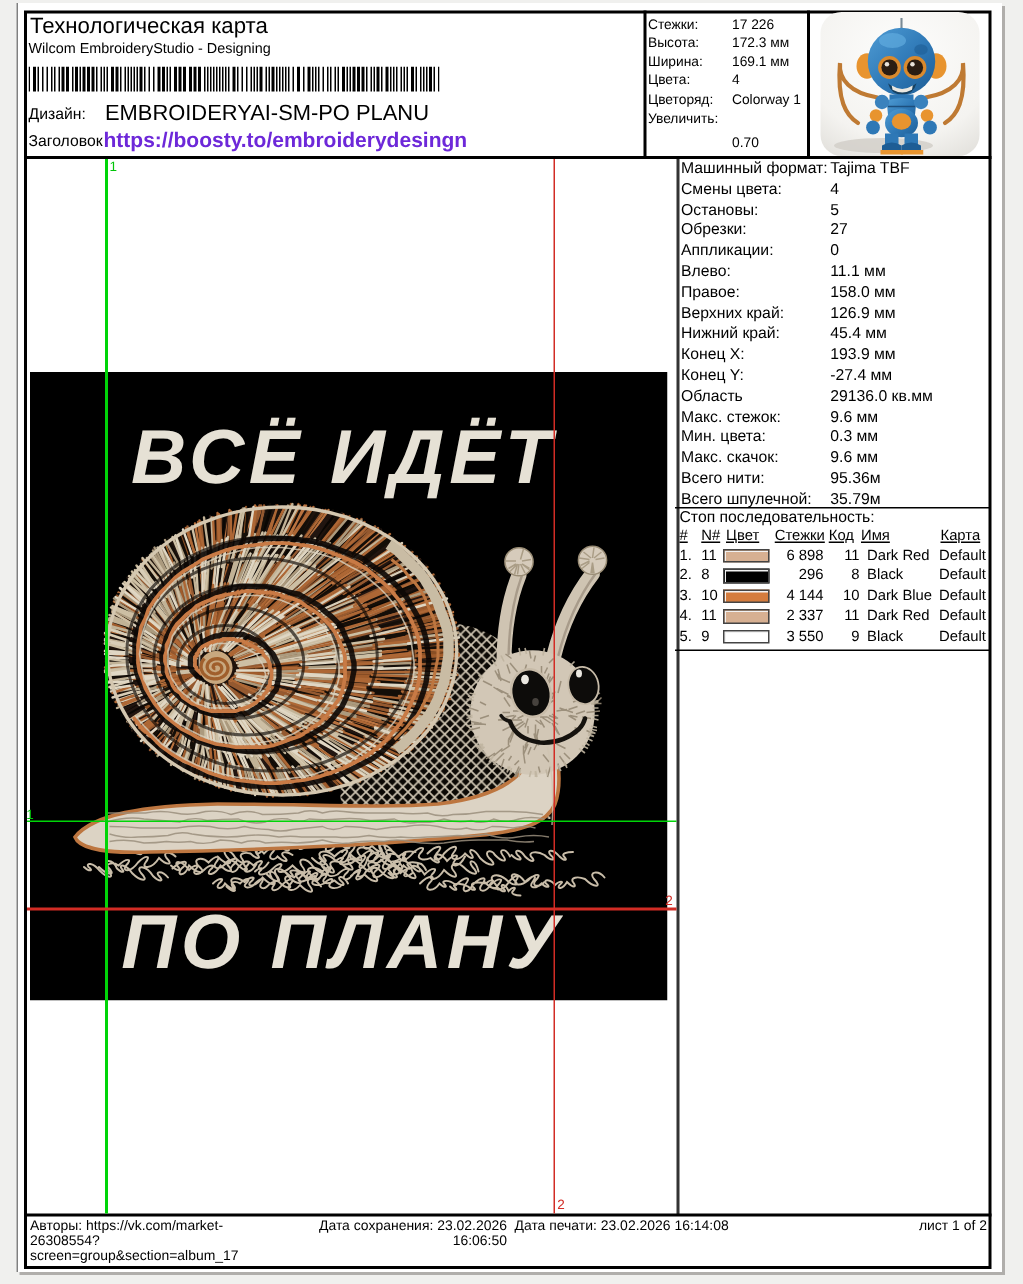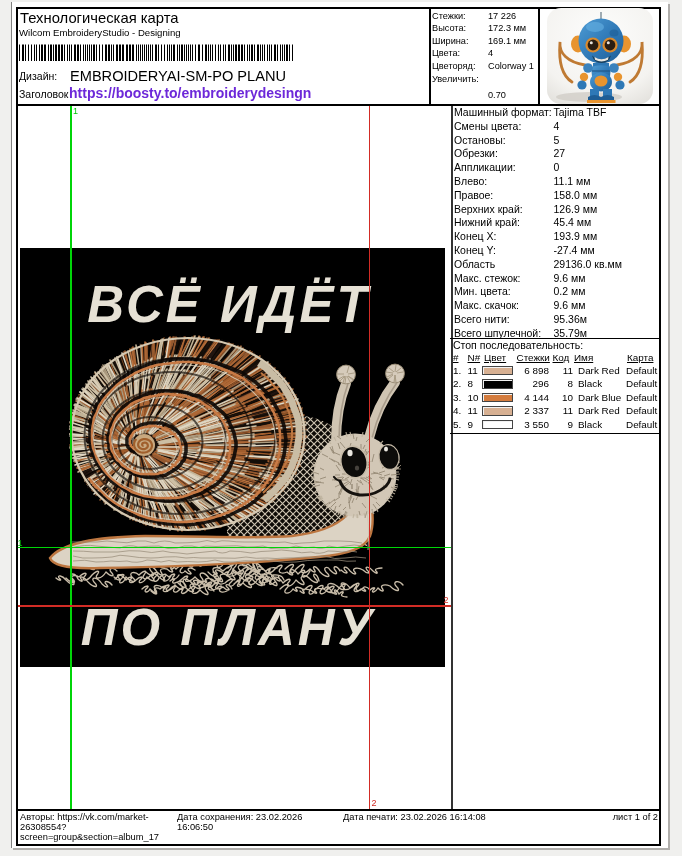--- a/index.html
+++ b/index.html
@@ -218,21 +218,21 @@
 <div class="t11" style="left:553.5px;top:217.4px">45.4 мм</div>
 <div class="t11" style="left:454px;top:231.2px">Конец X:</div>
 <div class="t11" style="left:553.5px;top:231.2px">193.9 мм</div>
 <div class="t11" style="left:454px;top:245.0px">Конец Y:</div>
 <div class="t11" style="left:553.5px;top:245.0px">-27.4 мм</div>
 <div class="t11" style="left:454px;top:258.8px">Область</div>
 <div class="t11" style="left:553.5px;top:258.8px">29136.0 кв.мм</div>
 <div class="t11" style="left:454px;top:272.6px">Макс. стежок:</div>
 <div class="t11" style="left:553.5px;top:272.6px">9.6 мм</div>
 <div class="t11" style="left:454px;top:286.4px">Мин. цвета:</div>
-<div class="t11" style="left:553.5px;top:286.4px">0.2 мм</div>
+<div class="t11" style="left:553.5px;top:286.4px">0.3 мм</div>
 <div class="t11" style="left:454px;top:300.2px">Макс. скачок:</div>
 <div class="t11" style="left:553.5px;top:300.2px">9.6 мм</div>
 <div class="t11" style="left:454px;top:314.0px">Всего нити:</div>
 <div class="t11" style="left:553.5px;top:314.0px">95.36м</div>
 <div class="t11" style="left:454px;top:327.8px">Всего шпулечной:</div>
 <div class="t11" style="left:553.5px;top:327.8px">35.79м</div>
 <div class="t11" style="left:453px;top:340px">Стоп последовательность:</div>
 <div class="t10 und" style="left:453px;top:351.5px">#</div>
 <div class="t10 und" style="left:467.5px;top:351.5px">N#</div>
 <div class="t10 und" style="left:484px;top:351.5px">Цвет</div>
@@ -340,14 +340,14 @@
   </svg>
 <div class="abs" style="left:70px;top:106px;width:1.5px;height:703px;background:#00d508"></div>
 <div class="abs" style="left:368.5px;top:106px;width:1.5px;height:703px;background:#d22c25"></div>
 <div class="abs" style="left:17.5px;top:546.8px;width:433px;height:1.7px;background:#00d508"></div>
 <div class="abs" style="left:17.5px;top:605.2px;width:433px;height:1.7px;background:#d22c25"></div>
 <div class="abs" style="left:73px;top:106px;font-size:9px;color:#00c508">1</div>
 <div class="abs" style="left:17.5px;top:538px;font-size:9px;color:#00c508">1</div>
 <div class="abs" style="left:371.5px;top:798px;font-size:9px;color:#d22c25">2</div>
 <div class="abs" style="left:443.5px;top:595px;font-size:9px;color:#d22c25">2</div>
 <div class="t9" style="left:20px;top:811.5px">Авторы: https://vk.com/market-<br>26308554?<br>screen=group&amp;section=album_17</div>
-<div class="t9" style="left:177px;top:811.5px;width:132px;text-align:left;white-space:normal">Дата сохранения: 23.02.2026 16:06:50</div>
+<div class="t9" style="left:206px;top:811.5px;width:132px;text-align:right;white-space:normal">Дата сохранения: 23.02.2026 16:06:50</div>
 <div class="t9" style="left:343px;top:811.5px">Дата печати: 23.02.2026 16:14:08</div>
 <div class="t9" style="left:598px;top:811.5px;width:60px;text-align:right">лист 1 of 2</div>
 </body></html>

